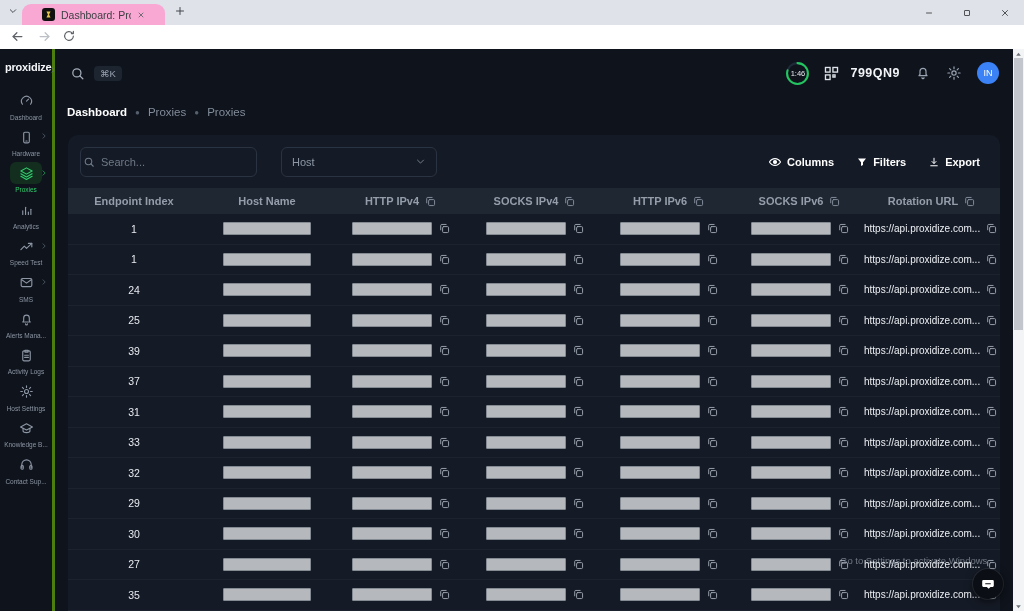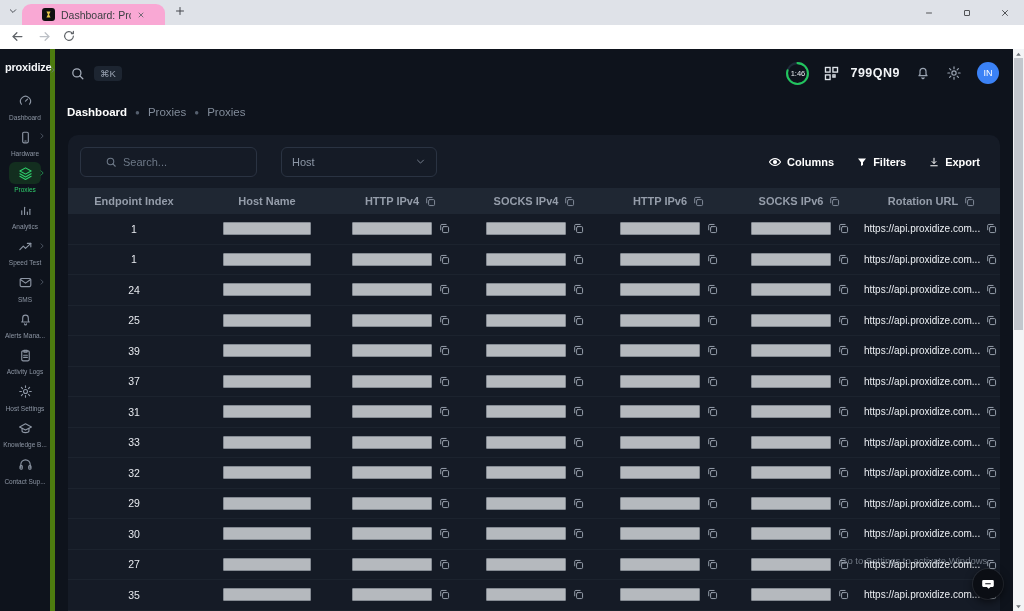--- a/index.html
+++ b/index.html
@@ -27,21 +27,21 @@
   .url { font-size:11px; color:#202124; margin-right:auto; white-space:nowrap; }
   .omni-ic { color:#5f6368; }
   .tb-right { position:absolute; right:4px; top:25px; height:24px; display:flex; align-items:center; gap:9px; }
   .tb-divider { width:1px; height:14px; background:#dadce0; }
   .profile { width:18px; height:18px; border-radius:50%; background:#a16b54; color:#fff; font-size:9.5px;
     font-weight:700; display:flex; align-items:center; justify-content:center; }
 
   
   .app { position:absolute; top:49px; left:0; width:1024px; height:562px; background:#0e131c; color:#cbd2dc; }
 
-  .sidebar { position:absolute; left:0; top:0; bottom:0; width:55px; border-right:5px solid #4d7c0f; }
+  .sidebar { position:absolute; left:0; top:0; bottom:0; width:55px; border-right:3px solid #4d7c0f; }
   .logo { padding:12px 0 0 5px; color:#f4f6f9; font-size:11px; font-weight:700; letter-spacing:-0.2px; }
   .collapse-chev { position:absolute; left:49px; top:17px; color:#6b7584; }
   .nav { margin-top:14px; display:flex; flex-direction:column; }
   .nav-item { height:36.4px; display:flex; flex-direction:column; align-items:center; justify-content:center;
     position:relative; cursor:pointer; color:#8d96a4; }
   .icon-wrap { width:32px; height:22px; display:flex; align-items:center; justify-content:center; border-radius:6px; }
   .nav-label { font-size:6.5px; color:#8d96a4; margin-top:2px; white-space:nowrap; }
   .side-chev { position:absolute; right:4px; top:9px; color:#707a89; }
   .nav-item.active { color:#2fd06d; }
   .nav-item.active .icon-wrap { background:#132e1f; }
@@ -63,21 +63,21 @@
 
   .crumbs { position:absolute; left:67px; top:57px; display:flex; align-items:center; gap:8px; font-size:11.5px; }
   .crumb-active { color:#ffffff; font-weight:700; }
   .crumb { color:#828c9a; }
   .crumb-dot { color:#555f6e; font-size:8px; }
 
   .panel { position:absolute; left:68px; right:24px; top:86px; bottom:0; background:#151b26;
     border-radius:10px 10px 0 0; overflow:hidden; }
   .filterbar { display:flex; align-items:center; height:53px; padding:0 12px; }
   .search-box { width:177px; height:30px; border:1px solid #2a3342; border-radius:6px; display:flex;
-    align-items:center; padding:0 24px; gap:6px; color:#6d7887; }
+    align-items:center; padding:0 2px; gap:6px; color:#6d7887; }
   .search-box input { background:transparent; border:none; outline:none; color:#cfd6e0; font-size:11px; width:100%;
     font-family:inherit; }
   .search-box input::placeholder { color:#6d7887; }
   .host-select { margin-left:24px; width:156px; height:30px; border:1px solid #2a3342; border-radius:6px;
     display:flex; align-items:center; padding:0 10px; color:#8d97a6; font-size:11px; cursor:pointer; }
   .host-select .ic { margin-left:auto; color:#7d8795; }
   .actions { margin-left:auto; display:flex; gap:22px; padding-right:8px; }
   .action-btn { display:flex; align-items:center; gap:5px; color:#ffffff; font-size:11px; font-weight:700; cursor:pointer; }
   .action-btn .ic { color:#fff; }
 

